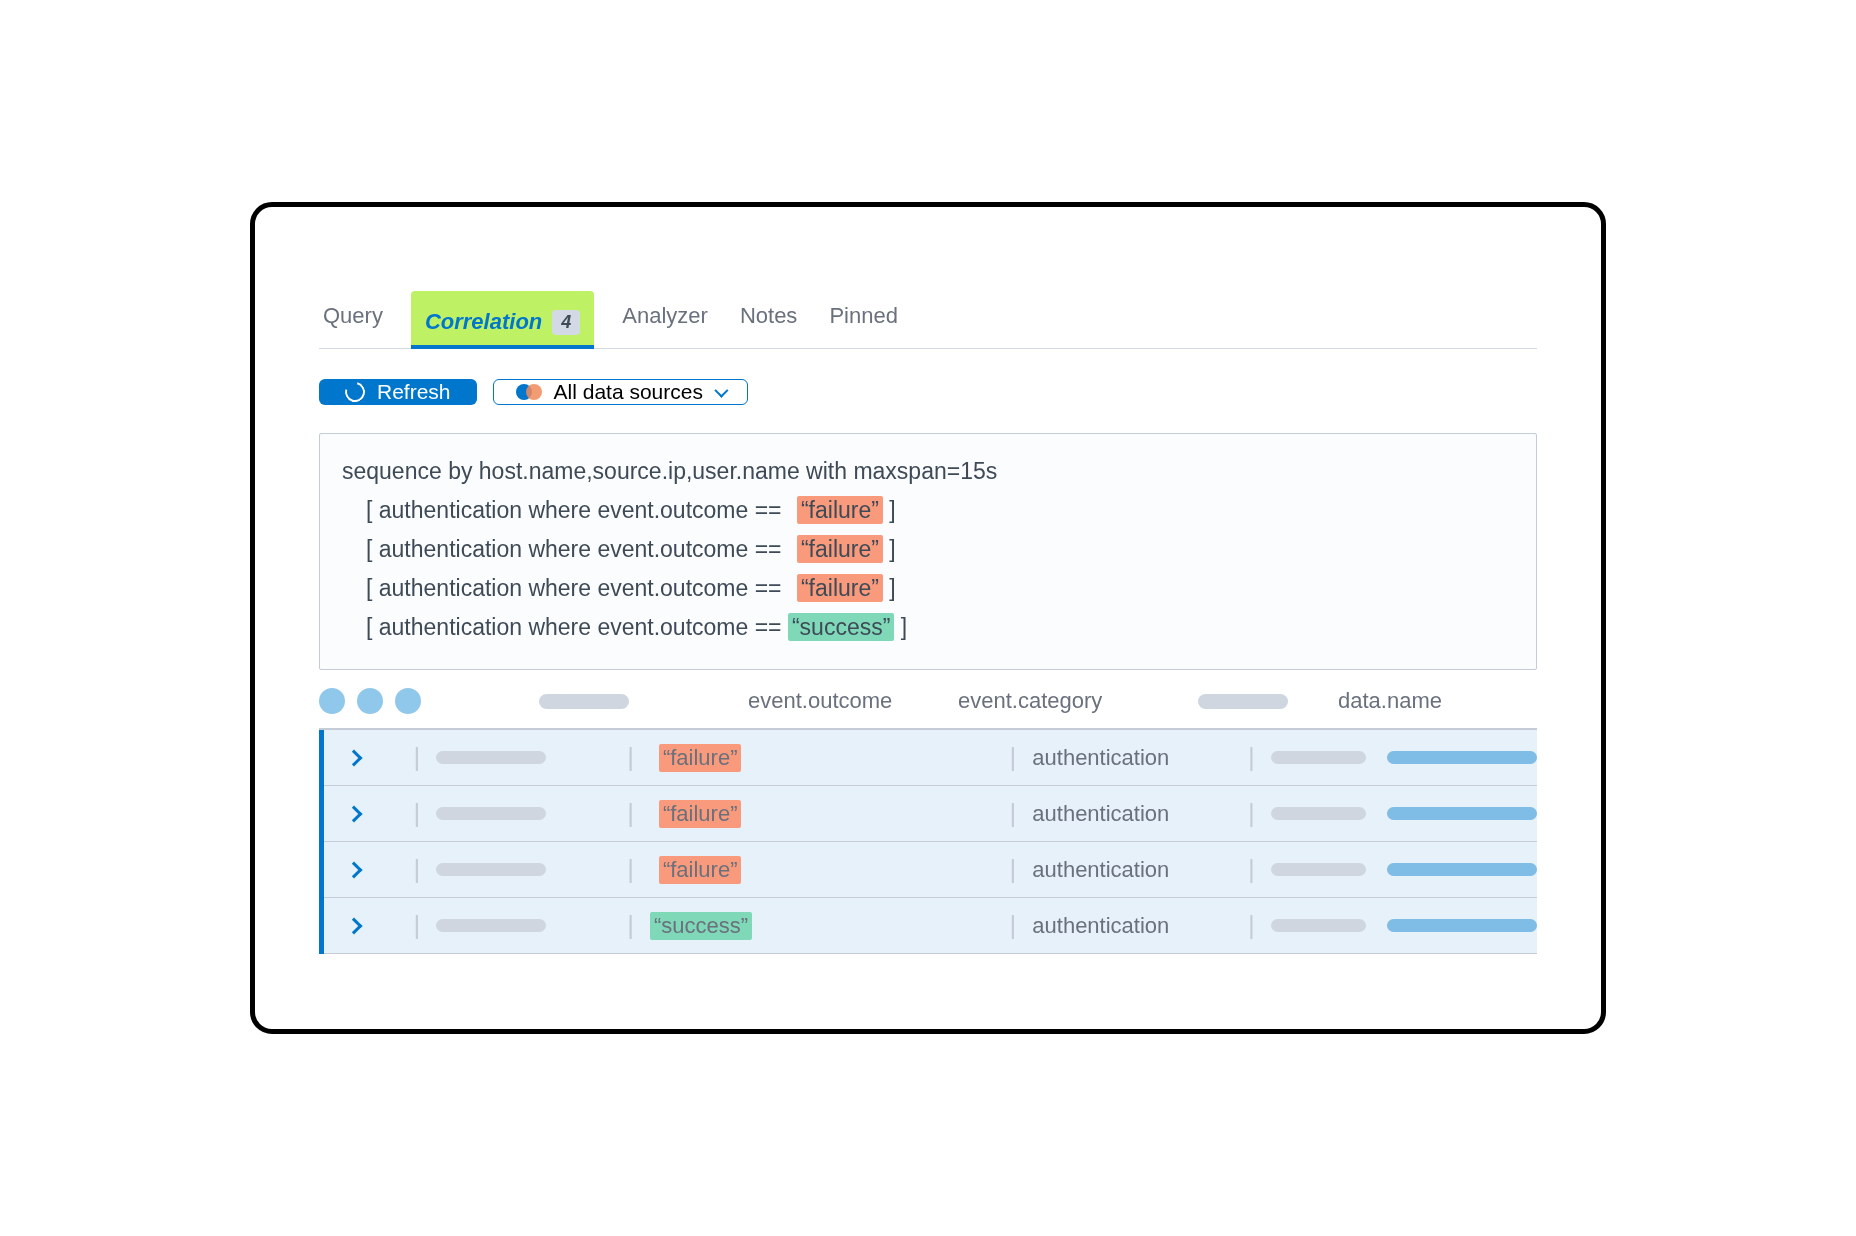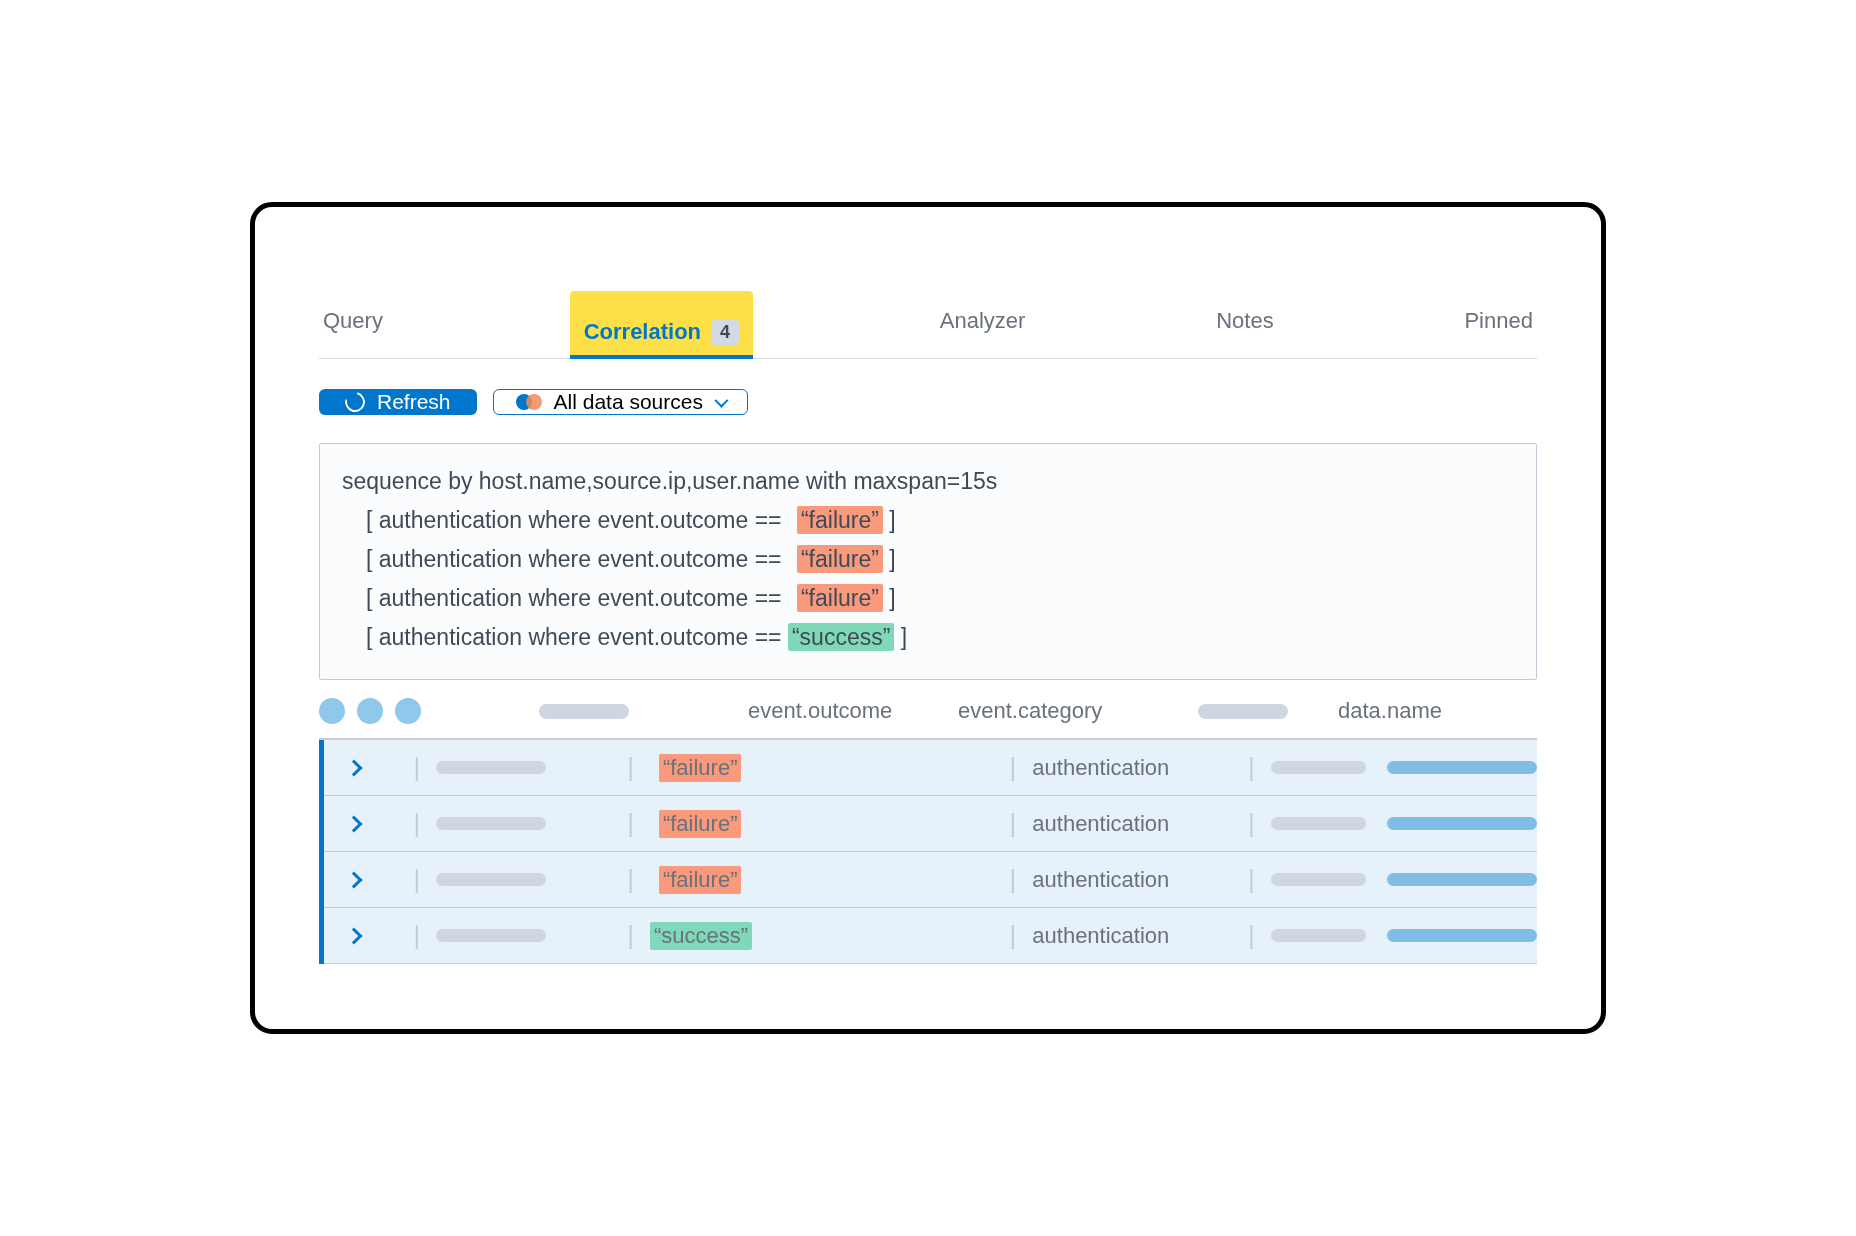--- a/index.html
+++ b/index.html
@@ -39,38 +39,39 @@
     cursor: pointer;
   }
   .chev-down {
     width: 14px; height: 14px;
     border-right: 2.5px solid #fff;
     border-bottom: 2.5px solid #fff;
     transform: rotate(45deg) translateY(-3px);
   }
 
   
-  .tabs { display: flex; align-items: center; gap: 16px; border-bottom: 1px solid #d3dae6; padding-bottom: 0; justify-content: space-between; }
+  .tabs { display: flex; align-items: center; gap: 24px; border-bottom: 1px solid #d3dae6; padding-bottom: 0; }
   .tab {
     font-size: 22px;
     color: #6a717d;
     padding: 6px 4px 14px 4px;
     cursor: pointer;
     display: inline-flex;
     align-items: center;
     gap: 10px;
   }
   .tab.active {
     color: #0077cc;
     font-weight: 600;
     border-bottom: 4px solid #0077cc;
-    background: #fde047;
+    background: #bef264;
     border-radius: 4px 4px 0 0;
-    padding: 28px 14px 10px 14px;
+    padding: 18px 14px 10px 14px;
     margin-bottom: -1px;
+    font-style: italic;
   }
   .tab-badge {
     background: #d3dae6;
     color: #3f4a57;
     border-radius: 4px;
     font-size: 18px;
     font-weight: 600;
     padding: 2px 9px;
   }
 

